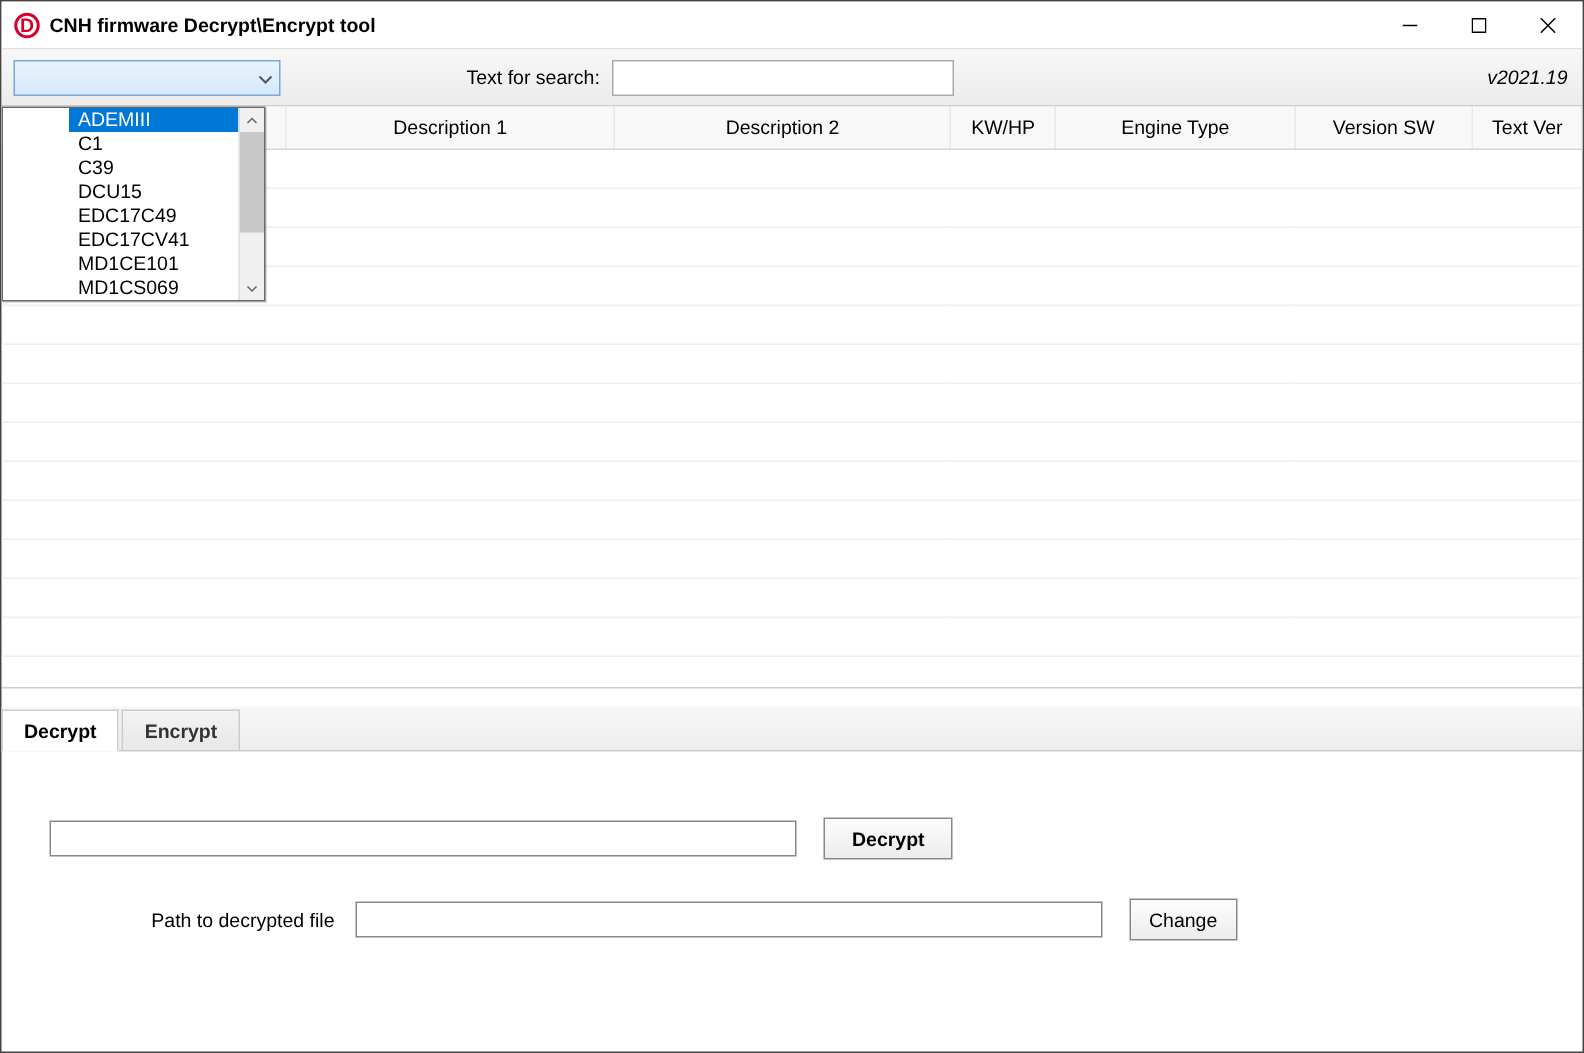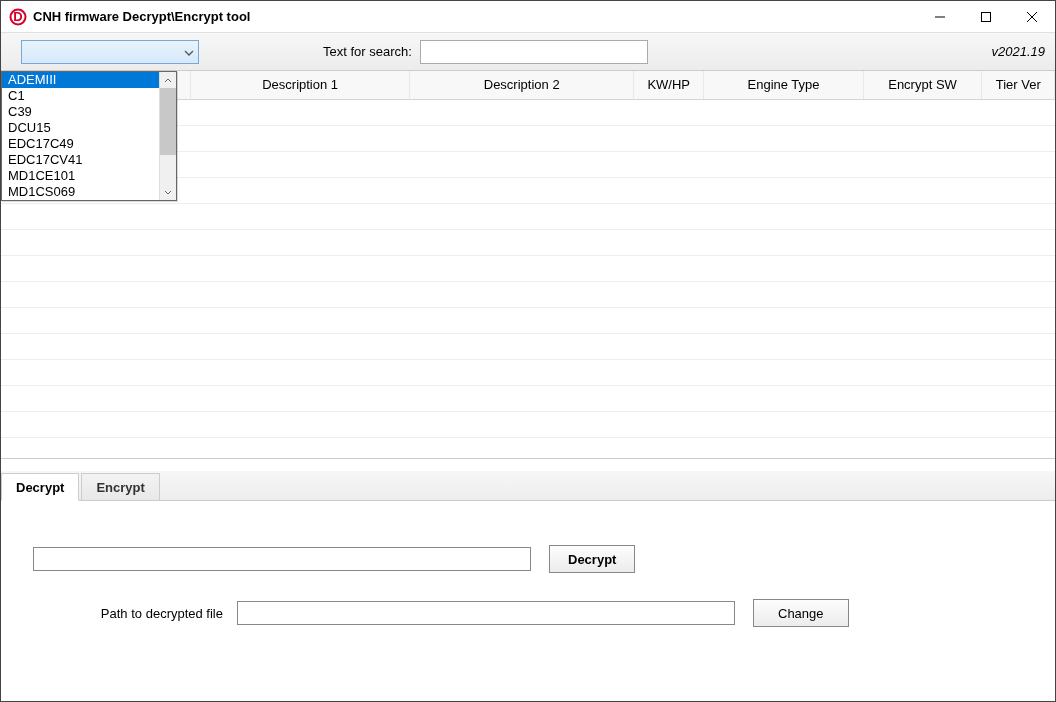--- a/index.html
+++ b/index.html
@@ -6,21 +6,21 @@
   body { margin: 0; background: #fff; width: 1056px; height: 702px; border: 1px solid #444; overflow: hidden; position: relative; }
   
   
   .titlebar { height: 32px; display: flex; align-items: center; background: #fff; border-bottom: 1px solid #e0e0e0; }
   .titlebar .icon { width: 18px; height: 18px; margin-left: 8px; margin-right: 6px; display: flex; align-items: center; justify-content: center; }
   .titlebar .title { flex: 0 0 auto; font-weight: bold; }
   .titlebar .spacer { flex: 1; }
   .winbtn { width: 46px; height: 32px; display: flex; align-items: center; justify-content: center; }
 
   
-  .toolbar { height: 38px; background: linear-gradient(#f7f7f7,#ececec); display: flex; align-items: center; padding: 0 20px; border-bottom: 1px solid #ccc; position: relative; }
+  .toolbar { height: 38px; background: linear-gradient(#f7f7f7,#ececec); display: flex; align-items: center; padding: 0 8px; border-bottom: 1px solid #ccc; position: relative; }
   .combo { width: 178px; height: 24px; background: linear-gradient(#e8f3fc,#d5e9fb); border: 1px solid #7aa6d8; display: flex; align-items: center; justify-content: flex-end; }
   .combo .chev { width: 18px; text-align: center; color: #555; }
   .search-label { margin-left: 124px; margin-right: 8px; }
   .search-input { width: 228px; height: 24px; border: 1px solid #aaa; padding: 2px 6px; background: #fff; }
   .version { position: absolute; right: 10px; font-style: italic; }
 
   
   .grid-wrap { position: relative; height: 388px; border-bottom: 1px solid #ccc; }
   .grid { width: 100%; border-collapse: collapse; table-layout: fixed; padding-left: 41px; }
   .grid th { background: #f8f8f8; border-bottom: 1px solid #d5d5d5; border-right: 1px solid #e8e8e8; font-weight: normal; height: 28px; text-align: center; }
@@ -28,41 +28,41 @@
   .col-first { width: 188px; }
   .col-desc1 { width: 218px; }
   .col-desc2 { width: 222px; }
   .col-kw { width: 70px; }
   .col-eng { width: 158px; }
   .col-vsw { width: 118px; }
   .col-tv { width: 72px; }
 
   
   .dropdown { position: absolute; top: 0; left: 0; width: 176px; background: #fff; border: 1px solid #666; box-shadow: 1px 1px 0 rgba(0,0,0,.15); }
-  .dropdown .items { display: flex; }
+  .dropdown .items { display: flex; padding-left: 44px; }
   .dropdown ul { list-style: none; margin: 0; padding: 0; flex: 1; }
   .dropdown li { padding: 0 6px; height: 16px; line-height: 16px; white-space: nowrap; overflow: hidden; }
   .dropdown li.selected { background: #0078d7; color: #fff; }
   .dropdown .sb { width: 17px; background: #f0f0f0; border-left: 1px solid #ddd; display: flex; flex-direction: column; }
   .dropdown .sb .arr { height: 16px; display: flex; align-items: center; justify-content: center; color: #666; font-size: 10px; }
   .dropdown .sb .track { flex: 1; background: #f0f0f0; position: relative; }
   .dropdown .sb .thumb { position: absolute; top: 0; left: 0; right: 0; height: 70%; background: #c8c8c8; }
 
   
   .bottom { position: absolute; bottom: 0; left: 0; right: 0; height: 230px; }
   .tabs { height: 30px; background: linear-gradient(#f7f7f7,#ededed); display: flex; align-items: flex-end; border-bottom: 1px solid #ccc; }
   .tab { padding: 6px 14px 5px; border: 1px solid #ccc; border-bottom: none; background: linear-gradient(#fefefe,#f1f1f1); margin-right: 2px; font-weight: bold; position: relative; top: 1px; }
   .tab.inactive { background: linear-gradient(#f3f3f3,#e8e8e8); top: 0; font-weight: bold; color: #333; margin-top: 44px; }
   .tab.active { background: #fff; border-bottom: 1px solid #fff; }
   .tab-content { padding: 44px 32px; }
   .form-row { display: flex; align-items: center; margin-bottom: 26px; }
   .form-row label { width: 204px; text-align: right; padding-right: 14px; }
   .form-row input[type=text] { width: 498px; height: 24px; border: 1px solid #888; padding: 2px 6px; background: #fff; }
   .btn { margin-left: 18px; height: 28px; padding: 0 18px; border: 1px solid #888; background: linear-gradient(#fdfdfd,#ececec); font-weight: bold; }
-  .btn.small { font-weight: normal; padding: 0 24px; }
+  .btn.small { font-weight: normal; padding: 0 12px; }
 </style>
 </head>
 <body>
 
 <div class="titlebar">
   <span class="icon">
     <svg width="18" height="18" viewBox="0 0 18 18">
         <circle cx="9" cy="9" r="7.5" fill="#fff" stroke="#d6002a" stroke-width="2"></circle>
         <text x="9" y="13" text-anchor="middle" font-size="10" font-weight="bold" fill="#d6002a">D</text>
       </svg>
@@ -111,22 +111,22 @@
         <col class="col-vsw">
         <col class="col-tv">
     </colgroup>
     <thead>
       <tr>
         <th></th>
         <th>Description 1</th>
         <th>Description 2</th>
         <th>KW/HP</th>
         <th>Engine Type</th>
-        <th>Encrypt SW</th>
-        <th>Tier Ver</th>
+        <th>Version SW</th>
+        <th>Text Ver</th>
       </tr>
     </thead>
     <tbody>
       <tr>
           <td></td>
           <td></td>
           <td></td>
           <td></td>
           <td></td>
           <td></td>

